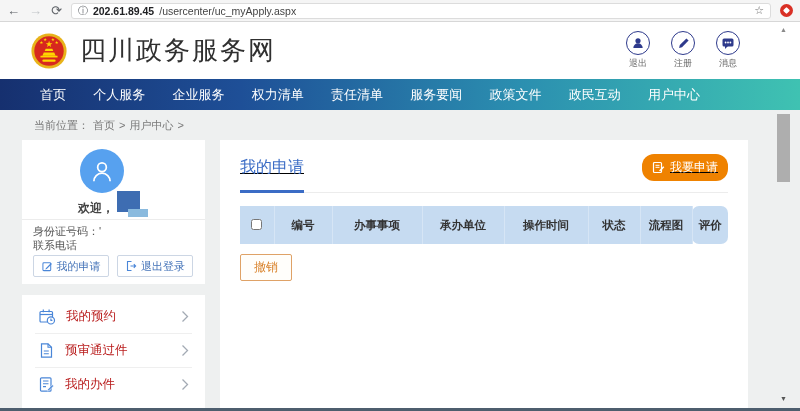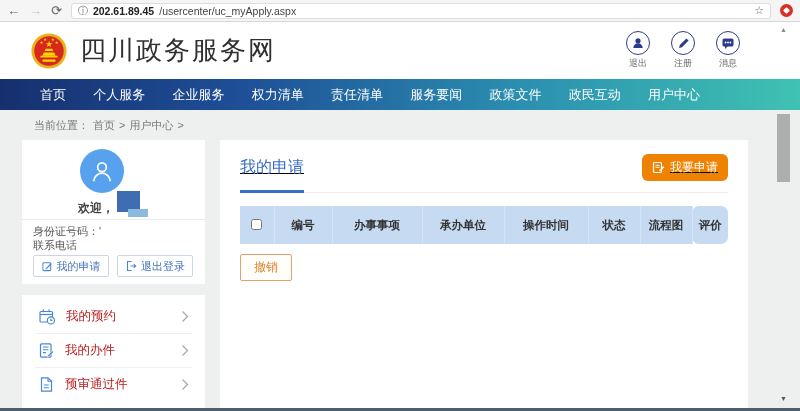--- a/index.html
+++ b/index.html
@@ -62,21 +62,21 @@
   .menu-panel{width:183px;height:113px;background:#fff;margin-top:11px;padding-top:5px;overflow:hidden;}
   .menu-item{display:flex;align-items:center;margin:0 13px;padding:8px 3px;border-bottom:1px solid #efefef;cursor:pointer;}
   .menu-item:last-child{border-bottom:none;}
   .menu-label{font-size:12.5px;color:#b91c1c;margin-left:10px;}
   .menu-chevron{margin-left:auto;display:flex;align-items:center;}
 
   .main-panel{width:528px;height:268px;background:#fff;margin-left:15px;padding:14px 20px 0 20px;}
   .title-row{display:flex;align-items:center;justify-content:space-between;text-decoration:underline;}
   .panel-title{font-size:16px;color:#3b6cc5;}
   .apply-btn{display:flex;align-items:center;gap:5px;background:#ef8200;color:#fff;font-size:12px;
-    padding:5px 10px;border-radius:6px;border:none;cursor:pointer;font-family:inherit;}
+    padding:5px 10px;border-radius:12px;border:none;cursor:pointer;font-family:inherit;}
   .title-underline{position:relative;height:1px;background:#ececec;margin-top:11px;}
   .title-underline::before{content:"";position:absolute;left:0;top:-2px;width:64px;height:3px;background:#3b6cc5;}
 
   table.apply-table{width:100%;border-collapse:collapse;margin-top:13px;table-layout:fixed;}
   .apply-table th{background:#c6dbf1;height:38px;font-size:11.5px;color:#333;font-weight:bold;
     border-right:1px solid #d6e5f5;text-align:center;}
   .apply-table th:last-child{border-right:none;border-radius:7px;}
   .apply-table input[type="checkbox"]{width:11px;height:11px;cursor:pointer;}
   .revoke-btn{margin-top:10px;background:#fffefb;border:1px solid #dfa267;color:#d9822b;
     font-size:12px;padding:4px 13px;border-radius:2px;cursor:pointer;font-family:inherit;}
@@ -234,38 +234,38 @@
             </svg>
             <span class="menu-label">我的预约</span>
             <span class="menu-chevron">
               <svg width="8" height="13" viewBox="0 0 8 13">
                   <path d="M1.5 1.5 L6.5 6.5 L1.5 11.5" fill="none" stroke="#a3aab4" stroke-width="1.3"></path>
                 </svg>
             </span>
           </div>
           <div class="menu-item">
             <svg width="17" height="17" viewBox="0 0 17 17">
-              <rect x="2.5" y="1.8" width="10.5" height="13.4" rx="1" fill="none" stroke="#4a86d8" stroke-width="1.2"></rect>
-              <path d="M5 5 h5.5 M5 7.8 h5.5 M5 10.6 h3" stroke="#4a86d8" stroke-width="1.1"></path>
-              <path d="M9.8 13.4 l4.6 -4.6 1.2 1.2 -4.6 4.6 -1.7 .5 z" fill="#4a86d8" stroke="#fff" stroke-width="0.5"></path>
-            </svg>
-            <span class="menu-label">我的办件</span>
+              <path d="M3.5 1.8 h6.5 l3.5 3.5 v9.9 h-10 z" fill="none" stroke="#4a86d8" stroke-width="1.2"></path>
+              <path d="M10 1.8 v3.5 h3.5" fill="none" stroke="#4a86d8" stroke-width="1.1"></path>
+              <path d="M5.8 9 h5 M5.8 11.8 h5" stroke="#4a86d8" stroke-width="1.1"></path>
+            </svg>
+            <span class="menu-label">预审通过件</span>
             <span class="menu-chevron">
               <svg width="8" height="13" viewBox="0 0 8 13">
                   <path d="M1.5 1.5 L6.5 6.5 L1.5 11.5" fill="none" stroke="#a3aab4" stroke-width="1.3"></path>
                 </svg>
             </span>
           </div>
           <div class="menu-item">
             <svg width="17" height="17" viewBox="0 0 17 17">
-              <path d="M3.5 1.8 h6.5 l3.5 3.5 v9.9 h-10 z" fill="none" stroke="#4a86d8" stroke-width="1.2"></path>
-              <path d="M10 1.8 v3.5 h3.5" fill="none" stroke="#4a86d8" stroke-width="1.1"></path>
-              <path d="M5.8 9 h5 M5.8 11.8 h5" stroke="#4a86d8" stroke-width="1.1"></path>
-            </svg>
-            <span class="menu-label">预审通过件</span>
+              <rect x="2.5" y="1.8" width="10.5" height="13.4" rx="1" fill="none" stroke="#4a86d8" stroke-width="1.2"></rect>
+              <path d="M5 5 h5.5 M5 7.8 h5.5 M5 10.6 h3" stroke="#4a86d8" stroke-width="1.1"></path>
+              <path d="M9.8 13.4 l4.6 -4.6 1.2 1.2 -4.6 4.6 -1.7 .5 z" fill="#4a86d8" stroke="#fff" stroke-width="0.5"></path>
+            </svg>
+            <span class="menu-label">我的办件</span>
             <span class="menu-chevron">
               <svg width="8" height="13" viewBox="0 0 8 13">
                   <path d="M1.5 1.5 L6.5 6.5 L1.5 11.5" fill="none" stroke="#a3aab4" stroke-width="1.3"></path>
                 </svg>
             </span>
           </div>
         </div>
       </div>
 
       <div class="main-panel">

